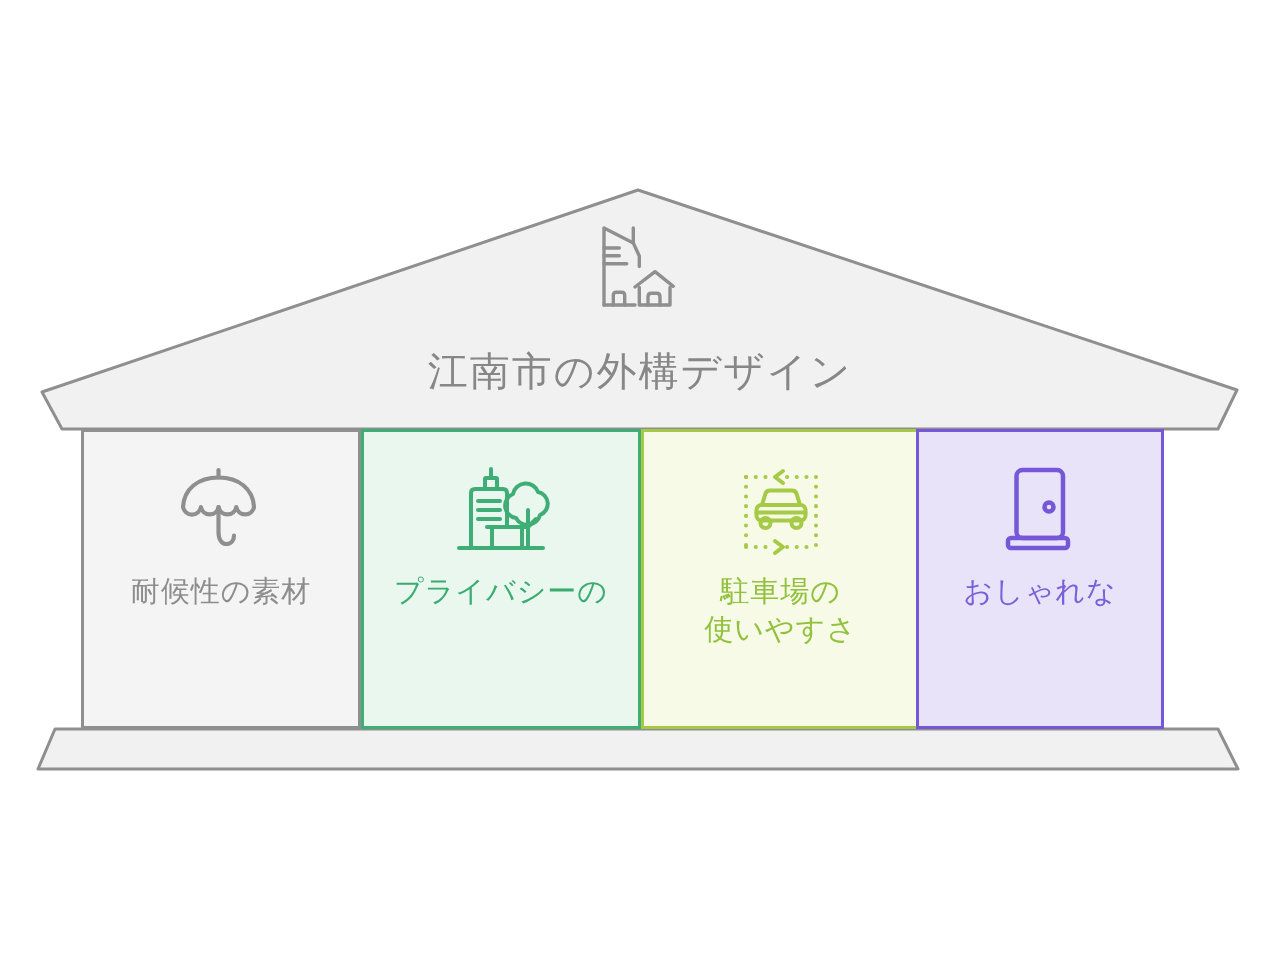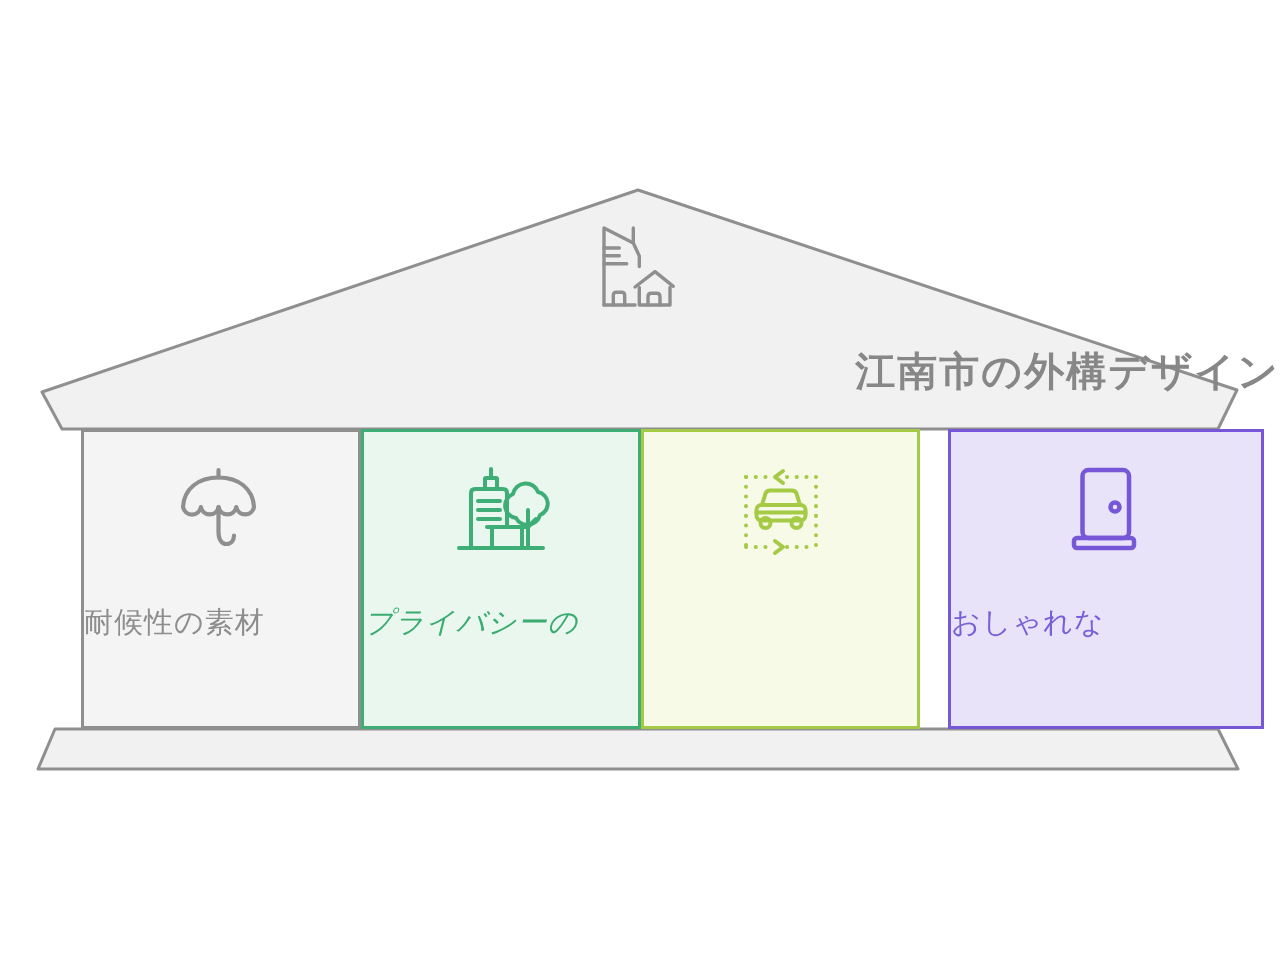--- a/index.html
+++ b/index.html
@@ -5,41 +5,40 @@
   html,body{margin:0;padding:0;}
   body{
     width:1280px;height:960px;background:#ffffff;position:relative;overflow:hidden;
     font-family:"Liberation Sans","DejaVu Sans",sans-serif;
   }
   .stage{position:absolute;inset:0;}
   svg{display:block;}
   .bg-layer{position:absolute;left:0;top:0;}
   .roof-icon{position:absolute;left:590px;top:223px;color:var(--outline);}
   .roof-title{
-    position:absolute;left:0;top:344px;width:1280px;text-align:right;
-    font-size:40px;font-weight:bold;letter-spacing:2px;color:var(--title);
+    position:absolute;left:0;top:344px;width:1280px;text-align:center;
+    font-size:40px;font-weight:normal;letter-spacing:2px;color:var(--title);
   }
   .pillar{
     position:absolute;top:429px;height:300px;box-sizing:border-box;
     background:var(--bg);border:3px solid var(--accent);
   }
   .pillar-1{left:81px;width:280px;}
-  .pillar-2{left:361px;width:280px;font-style:italic;}
+  .pillar-2{left:361px;width:280px;}
   .pillar-3{left:641px;width:279px;}
-  .pillar-4{left:948px;width:316px;}
+  .pillar-4{left:916px;width:248px;}
   .pillar-icon{position:absolute;left:50%;transform:translateX(-50%);color:var(--accent);}
   .pillar-1 .pillar-icon{top:28px;}
   .pillar-2 .pillar-icon{top:28px;}
   .pillar-3 .pillar-icon{top:30px;}
   .pillar-4 .pillar-icon{top:23px;}
   .pillar-label{
-    position:absolute;left:0;right:0;top:140px;text-align:left;
+    position:absolute;left:0;right:0;top:140px;text-align:center;
     font-size:29px;line-height:38px;font-weight:500;color:var(--text);
     letter-spacing:1px;
-    margin-top:31px;
   }
 </style>
 </head>
 <body style="--outline: #8f8f8f; --title: #878787; background: rgb(255, 255, 255);">
 
 <div class="stage">
 
   <svg class="bg-layer" width="1280" height="960" viewBox="0 0 1280 960">
     <polygon points="638,190 1237,390 1218,429 62,429 42,392" fill="#f1f1f1" stroke="#8f8f8f" stroke-width="3" stroke-linejoin="round"></polygon>
     <polygon points="55,729 1218,729 1238,769 38,769" fill="#f1f1f1" stroke="#8f8f8f" stroke-width="3" stroke-linejoin="round"></polygon>
@@ -113,20 +112,24 @@
         </g>
         <path d="M52,9 L44,15 L52,21"></path>
         <path d="M44,79 L52,85 L44,91"></path>
         <path d="M31,43 L34.5,31.5 Q35.5,28.5 39,28.5 H61 Q64.5,28.5 65.5,31.5 L69,43"></path>
         <rect x="25.5" y="43" width="49" height="15.5" rx="5"></rect>
         <path d="M25.5,50.5 H74.5"></path>
         <circle cx="34.5" cy="61" r="5"></circle>
         <circle cx="65.5" cy="61" r="5"></circle>
       </svg>
     </span>
+    <div class="pillar-label">
+      <div>駐車場の</div>
+      <div>使いやすさ</div>
+    </div>
   </div>
 
   <div class="pillar pillar-4" style="--accent: #7557d8; --bg: #e8e3f9; --text: #7a60d8;">
     <span class="pillar-icon">
       <svg width="100" height="100" viewBox="0 0 100 100" fill="none" stroke="currentColor" stroke-width="4.5" stroke-linecap="round" stroke-linejoin="round">
         <rect x="26.5" y="15" width="46.5" height="68" rx="6"></rect>
         <circle cx="59" cy="52" r="4.5"></circle>
         <rect x="18" y="83" width="60" height="10" rx="3"></rect>
       </svg>
     </span>

